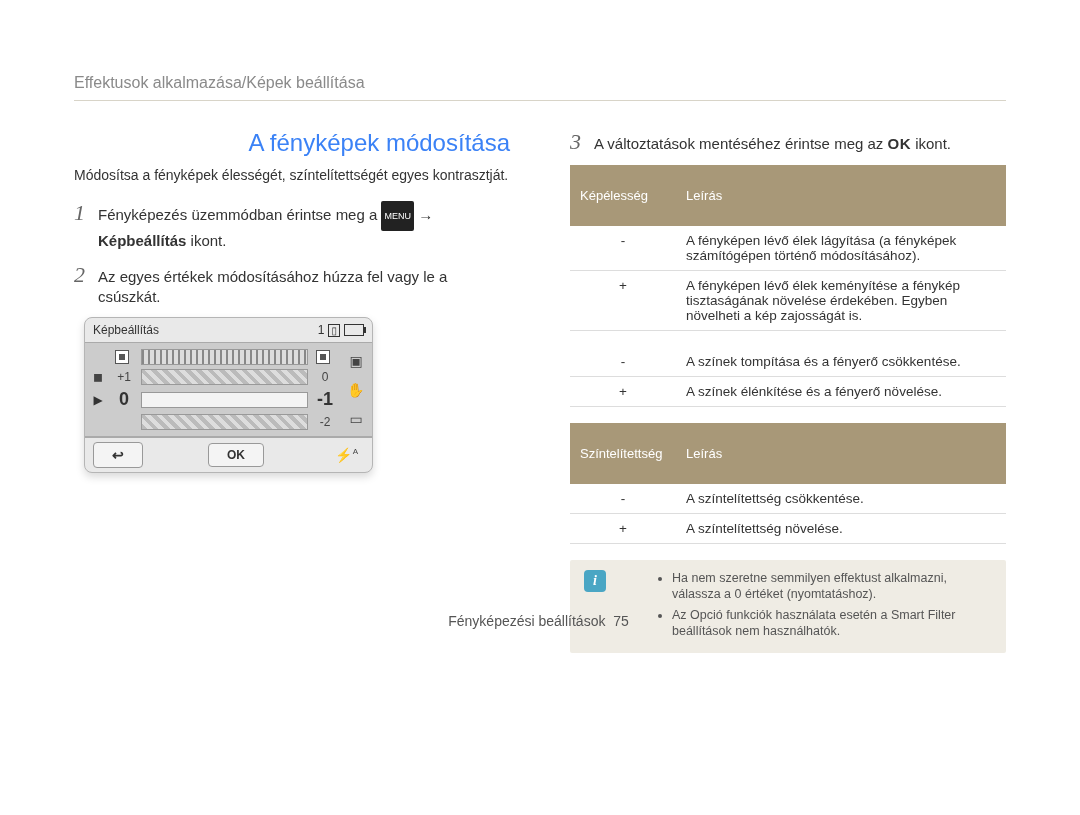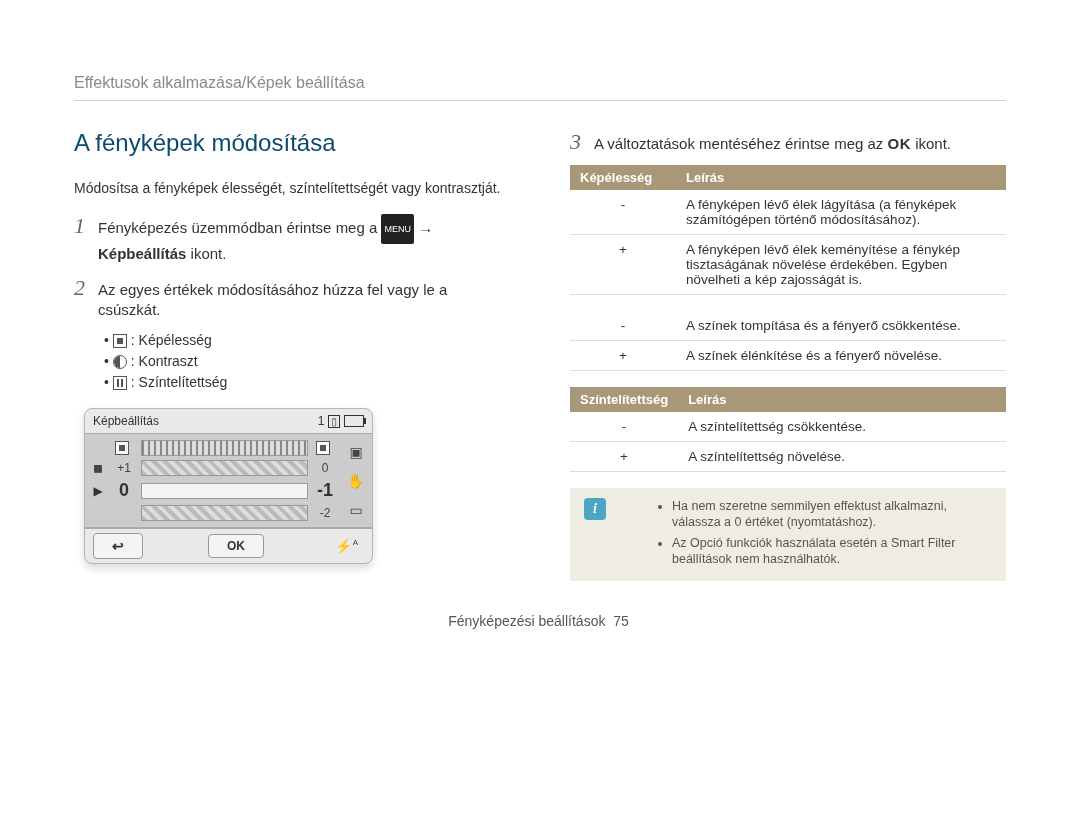--- a/index.html
+++ b/index.html
@@ -27,24 +27,25 @@
     margin-bottom: 28px;
   }
   .columns {
     display: flex;
     gap: 60px;
   }
   .col {
     flex: 1;
   }
   h2.section-title {
-    color: #0c4a6e;
+    color: #3b82f6;
     font-weight: normal;
     font-size: 24px;
-    margin: 0 0 22px 0;
+    margin: 0 0 9px 0;
+    text-align: right;
   }
   .intro {
     font-size: 14px;
     line-height: 1.3;
     margin-bottom: 16px;
   }
   .step {
     display: flex;
     align-items: baseline;
     margin-bottom: 10px;
@@ -195,23 +196,23 @@
 
   
   table.desc {
     border-collapse: collapse;
     width: 100%;
     margin-bottom: 16px;
   }
   table.desc th {
     background: #a89878;
     color: #fff;
-    font-weight: bold;
+    font-weight: normal;
     text-align: left;
-    padding: 5px 10px;
+    padding: 23px 10px;
     font-size: 13px;
   }
   table.desc td {
     border-bottom: 1px solid #ddd;
     padding: 7px 10px;
     vertical-align: top;
     font-size: 13.5px;
     color:#333;
   }
   table.desc td.k {
@@ -252,42 +253,37 @@
 </head>
 <body>
 
 <div class="page">
   <div class="breadcrumb">Effektusok alkalmazása/Képek beállítása</div>
 
   <div class="columns">
 
     <div class="col">
       <h2 class="section-title">A fényképek módosítása</h2>
-      <div class="intro">Módosítsa a fényképek élességét, színtelítettségét vagy kontrasztját.</div>
+      <div class="intro">Módosítsa a fényképek élességét, színtelítettségét egyes kontrasztját.</div>
 
       <div class="step">
         <div class="step-num">1</div>
         <div class="step-text">
           <span>Fényképezés üzemmódban érintse meg a </span>
           <span class="menubox">MENU</span>
           <span> → </span>
           <b>Képbeállítás</b><span> ikont.</span>
         </div>
       </div>
 
       <div class="step">
         <div class="step-num">2</div>
         <div class="step-text">Az egyes értékek módosításához húzza fel vagy le a csúszkát.</div>
       </div>
 
-      <ul class="bullets">
-        <li><span class="iconbox sharp"></span><span>: Képélesség</span></li>
-        <li><span class="iconbox contrast"></span><span>: Kontraszt</span></li>
-        <li><span class="iconbox sat"></span><span>: Színtelítettség</span></li>
-      </ul>
 
       <div class="camera-ui">
         <div class="cu-titlebar">
           <span>Képbeállítás</span>
           <span class="right">
             <span>1</span>
             <span class="sd">▯</span>
             <span class="battery"><span class="fill"></span></span>
           </span>
         </div>

